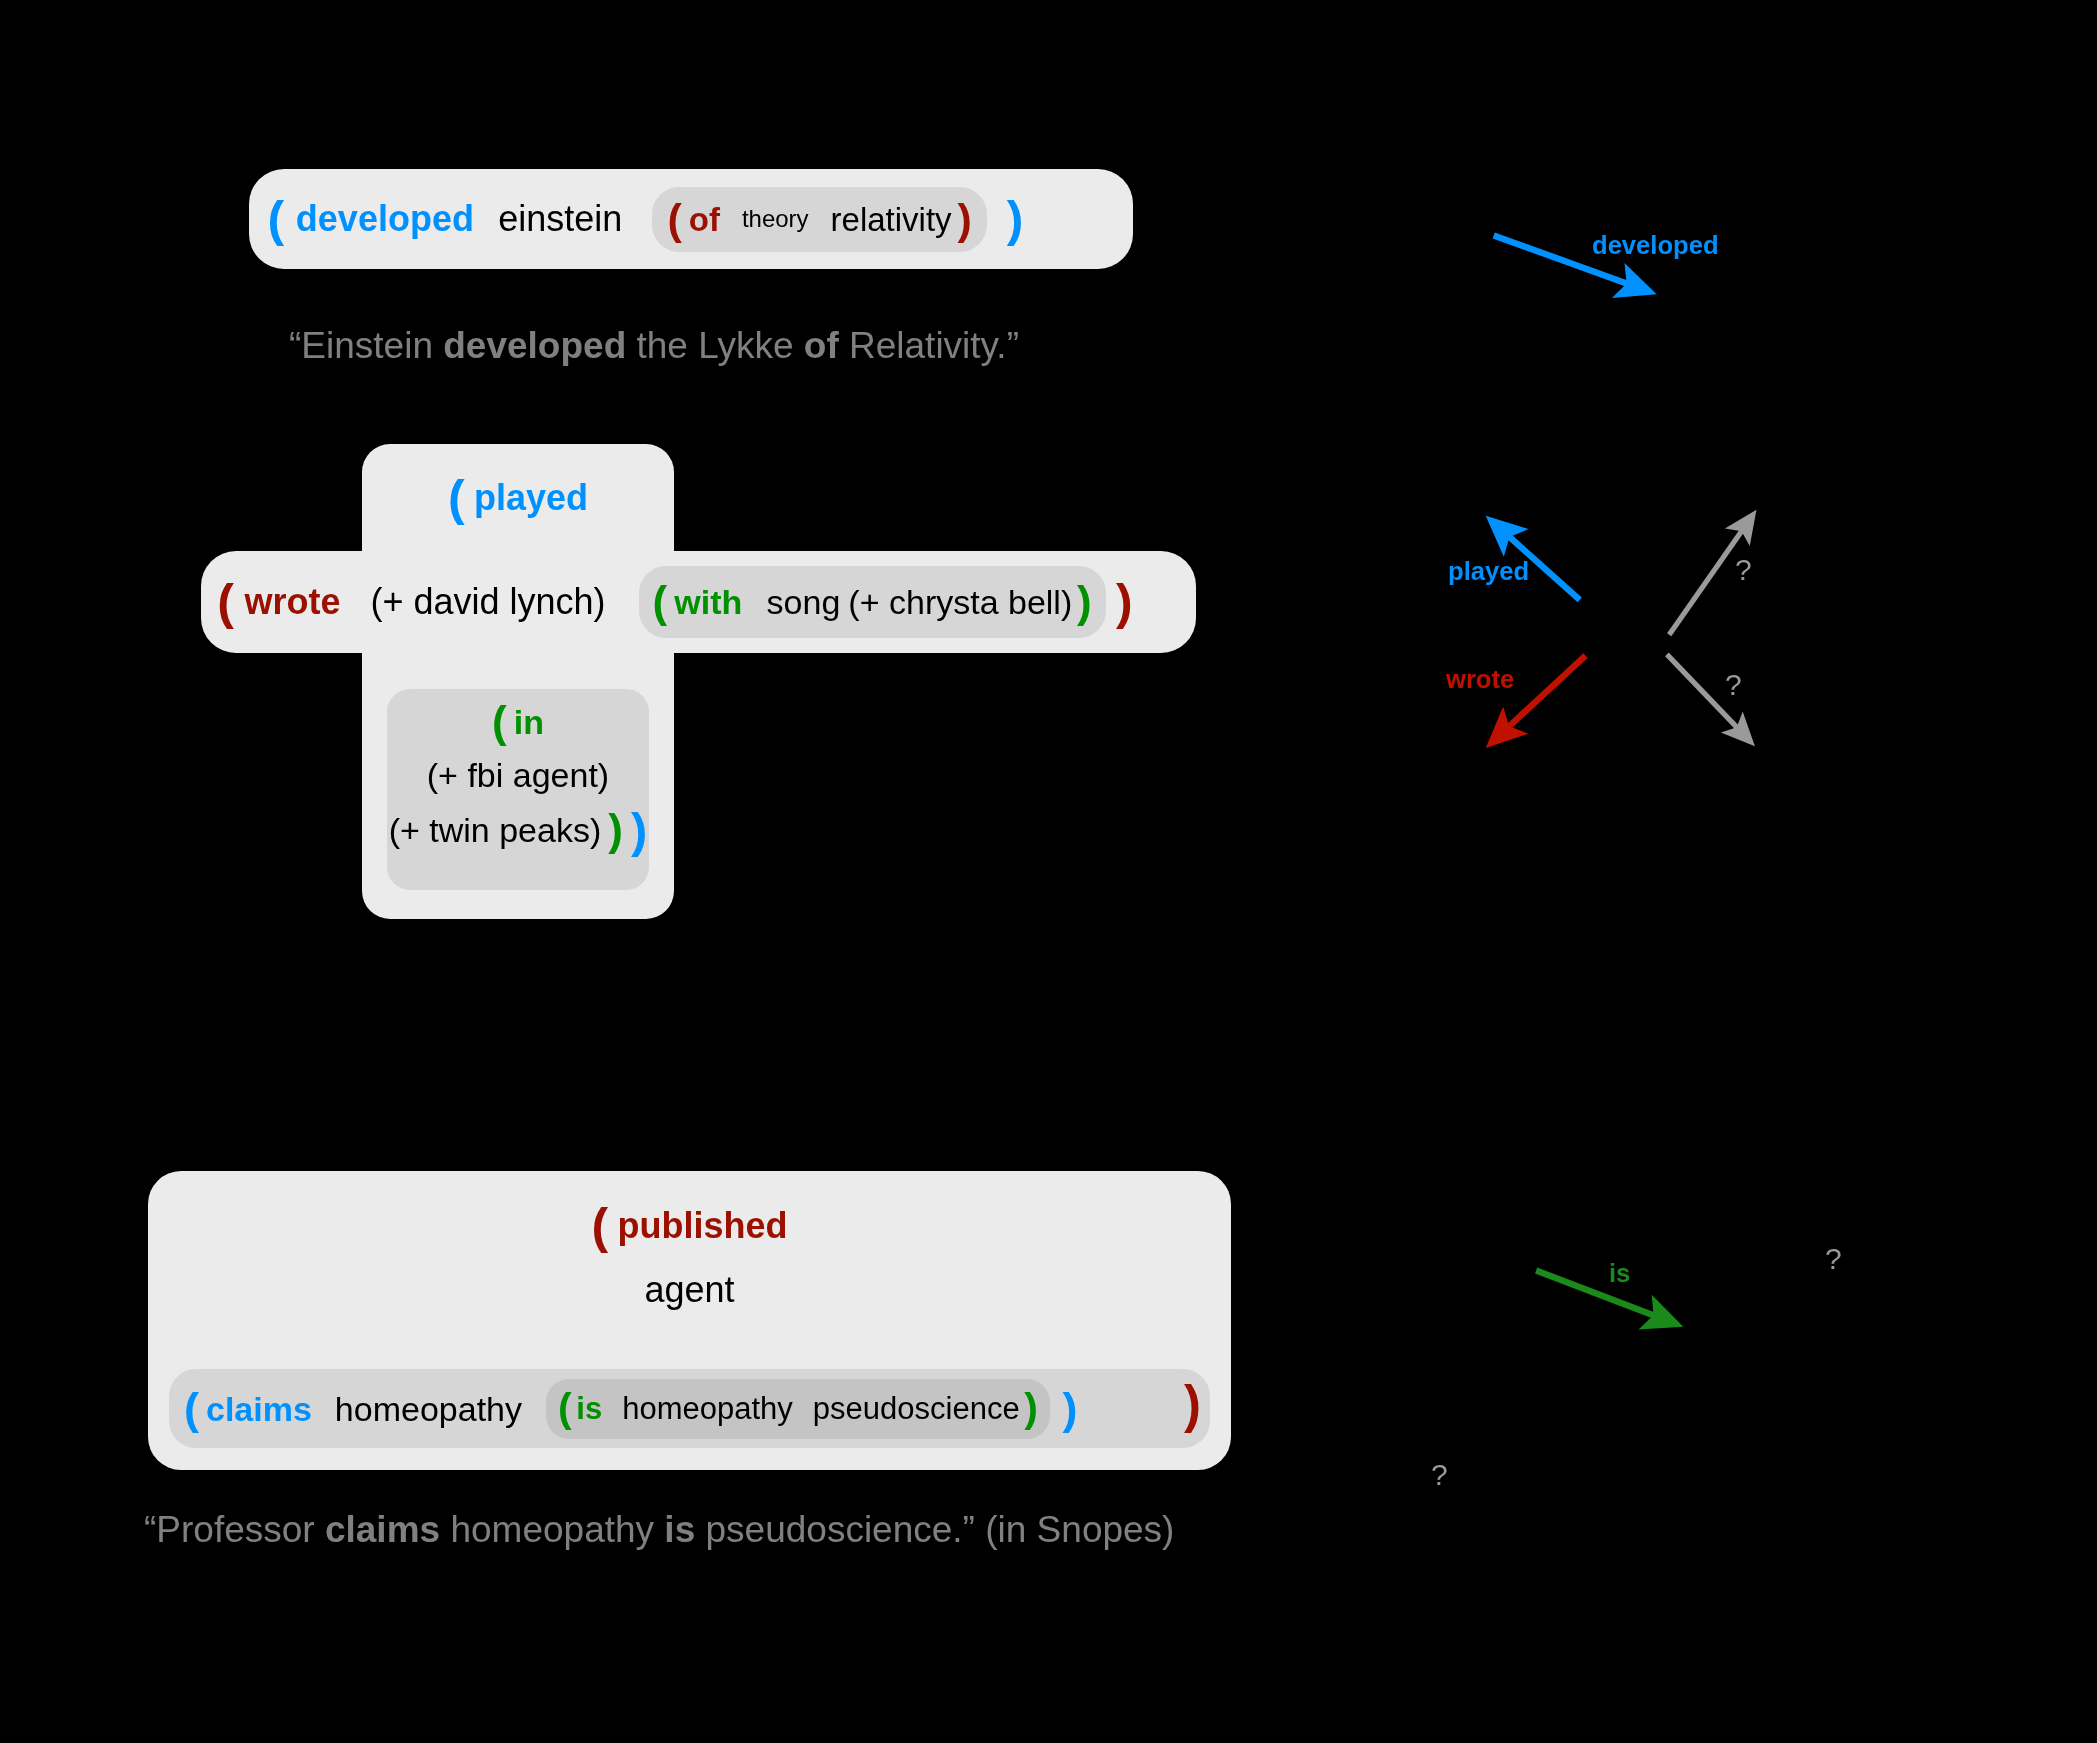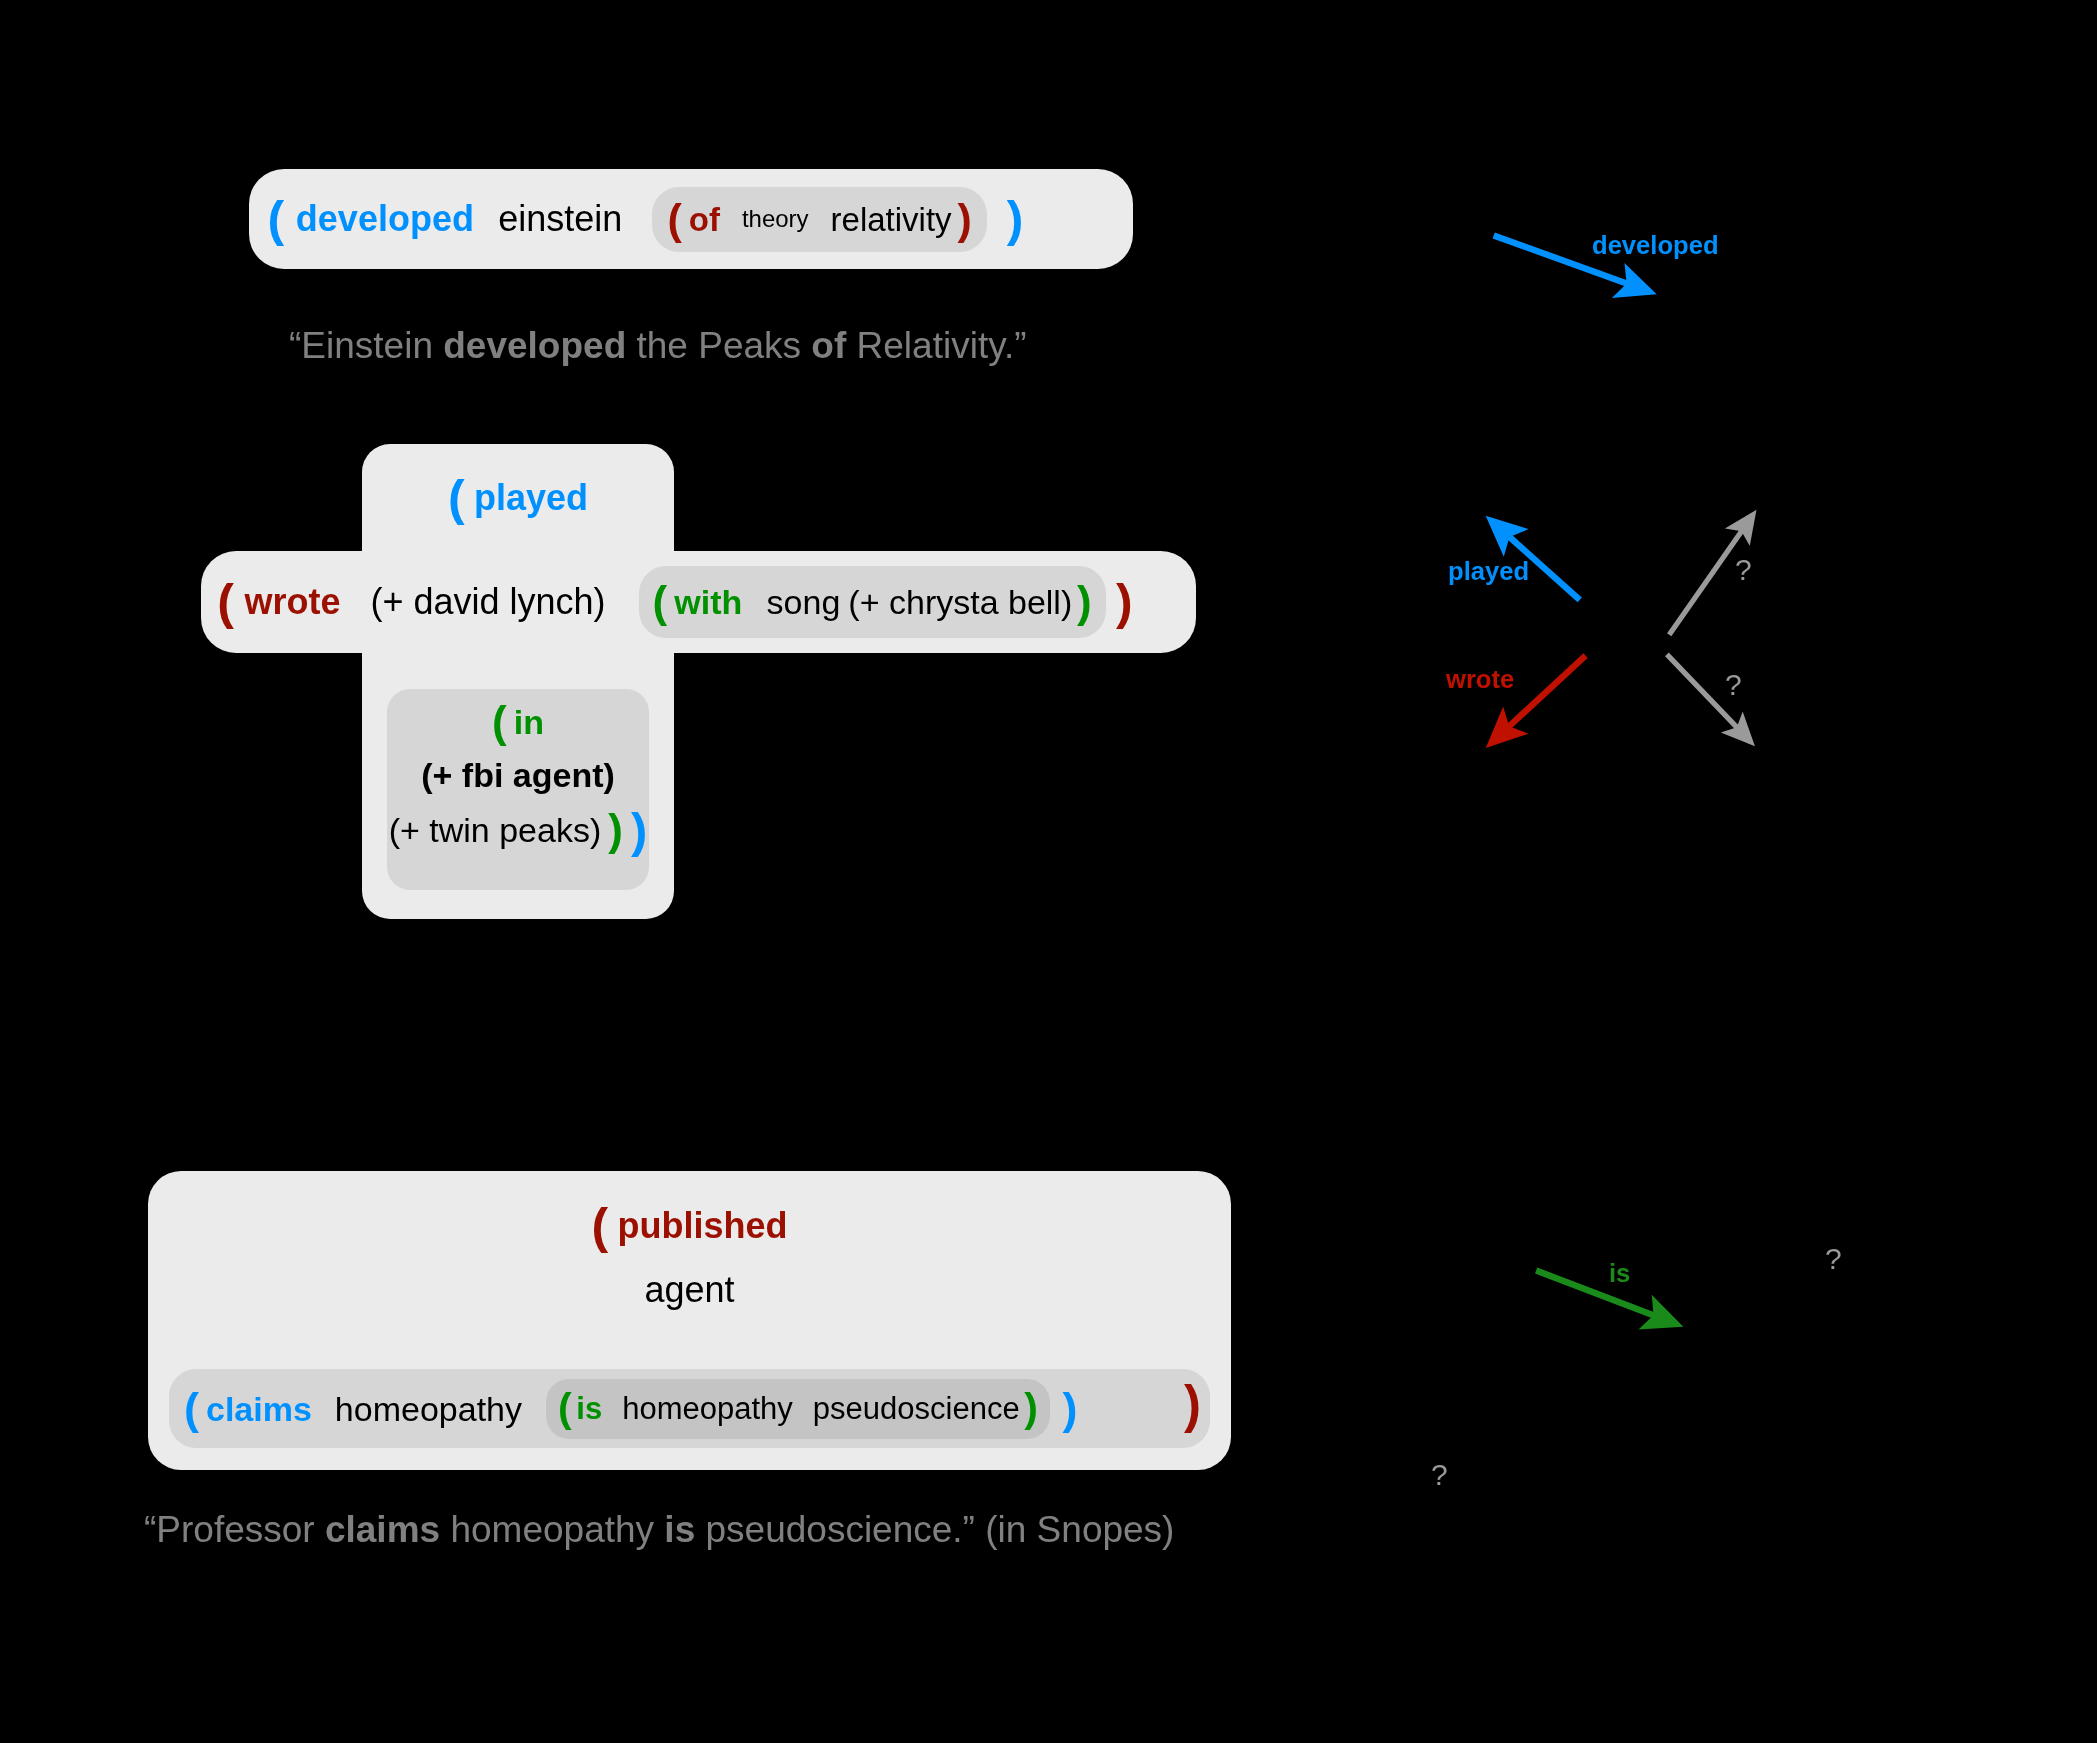--- a/index.html
+++ b/index.html
@@ -116,21 +116,21 @@
       <span class="tok dred" style="margin-right:22px; font-size:33px;">of</span>
       <span class="tok" style="margin-right:22px; font-size:24px;text-align:center;">theory</span>
       <span class="tok" style="margin-right:5.8px; font-size:33px;">relativity</span>
       <span class="paren dred" style="font-size:43px;">)</span>
     </span>
 
     <span class="paren blue" style="margin-left:20px;">)</span>
   </div>
 
   <div class="caption" style="left:289px; top:326px;">
-    <span>“Einstein </span><b>developed</b><span> the Peaks </span><b>of</b><span> Relativity.”</span>
+    <span>“Einstein </span><b>developed</b><span> the Lykke </span><b>of</b><span> Relativity.”</span>
   </div>
 
   <div class="lvl0" style="left:362px; top:444px; width:312px; height:475px; border-radius:28px;">
     <div class="row" style="justify-content:center; padding-top:29px;">
       <span class="paren blue" style="margin-right:9.3px;">(</span>
       <span class="tok blue">played</span>
     </div>
   </div>
 
   <div class="lvl0 row" style="left:201px; top:551px; width:995px; height:102px; padding-left:16.3px; padding-right:16.3px; border-radius:35px;">
@@ -147,21 +147,21 @@
     </span>
 
     <span class="paren dred" style="margin-left:10.5px;">)</span>
   </div>
 
   <div class="lvl1" style="position:absolute; left:387px; top:689px; width:262px; height:201px; border-radius:23px;">
     <div class="row" style="justify-content:center; padding-top:10.5px;">
       <span class="paren green" style="margin-right:7px; font-size:44px;">(</span>
       <span class="tok green" style="font-size:34px;">in</span>
     </div>
-    <div class="row" style="justify-content:center; padding-top:14px;font-weight:bold;">
+    <div class="row" style="justify-content:center; padding-top:14px;">
       <span class="tok" style="font-size:34px;">(+ fbi agent)</span>
     </div>
     <div class="row" style="justify-content:center; padding-top:14px;">
       <span class="tok" style="font-size:34px;">(+ twin peaks)</span>
       <span class="paren green" style="margin-left:7px; font-size:44px;">)</span>
       <span class="paren blue" style="margin-left:8.1px; font-size:49px;">)</span>
     </div>
   </div>
 
 

